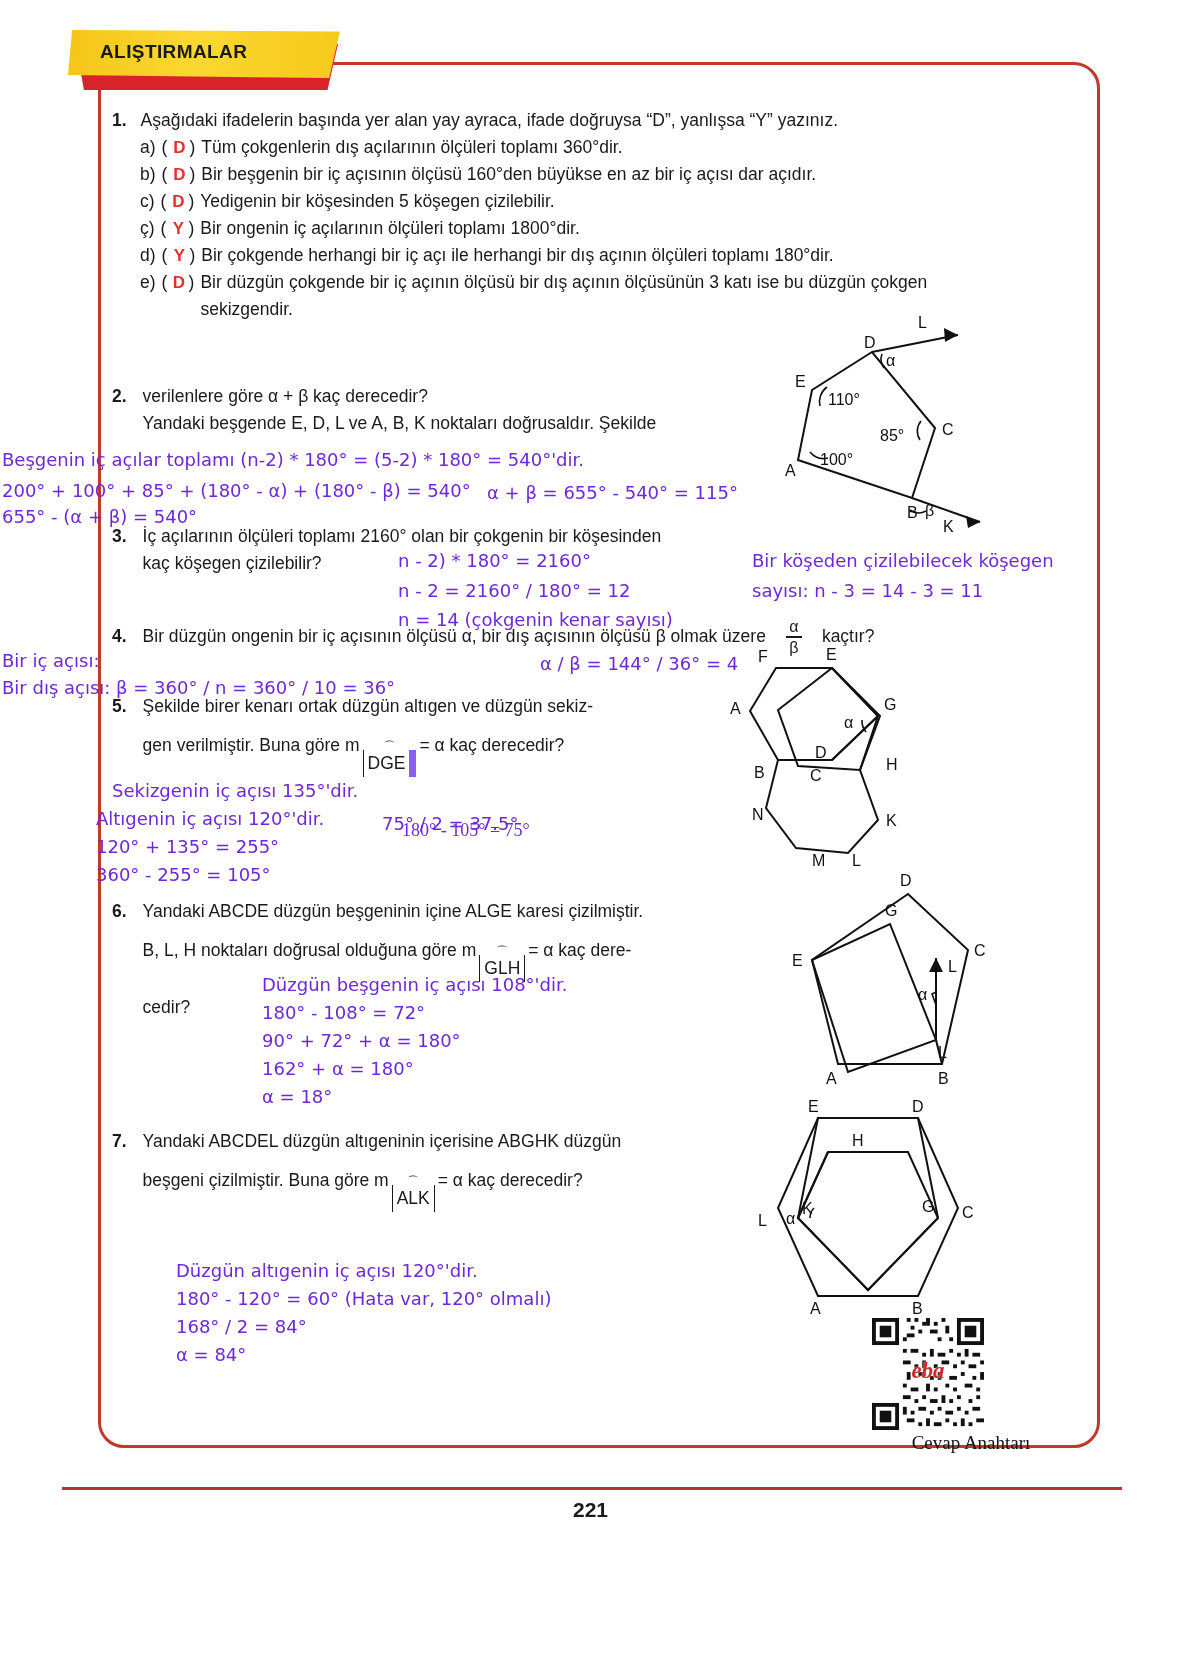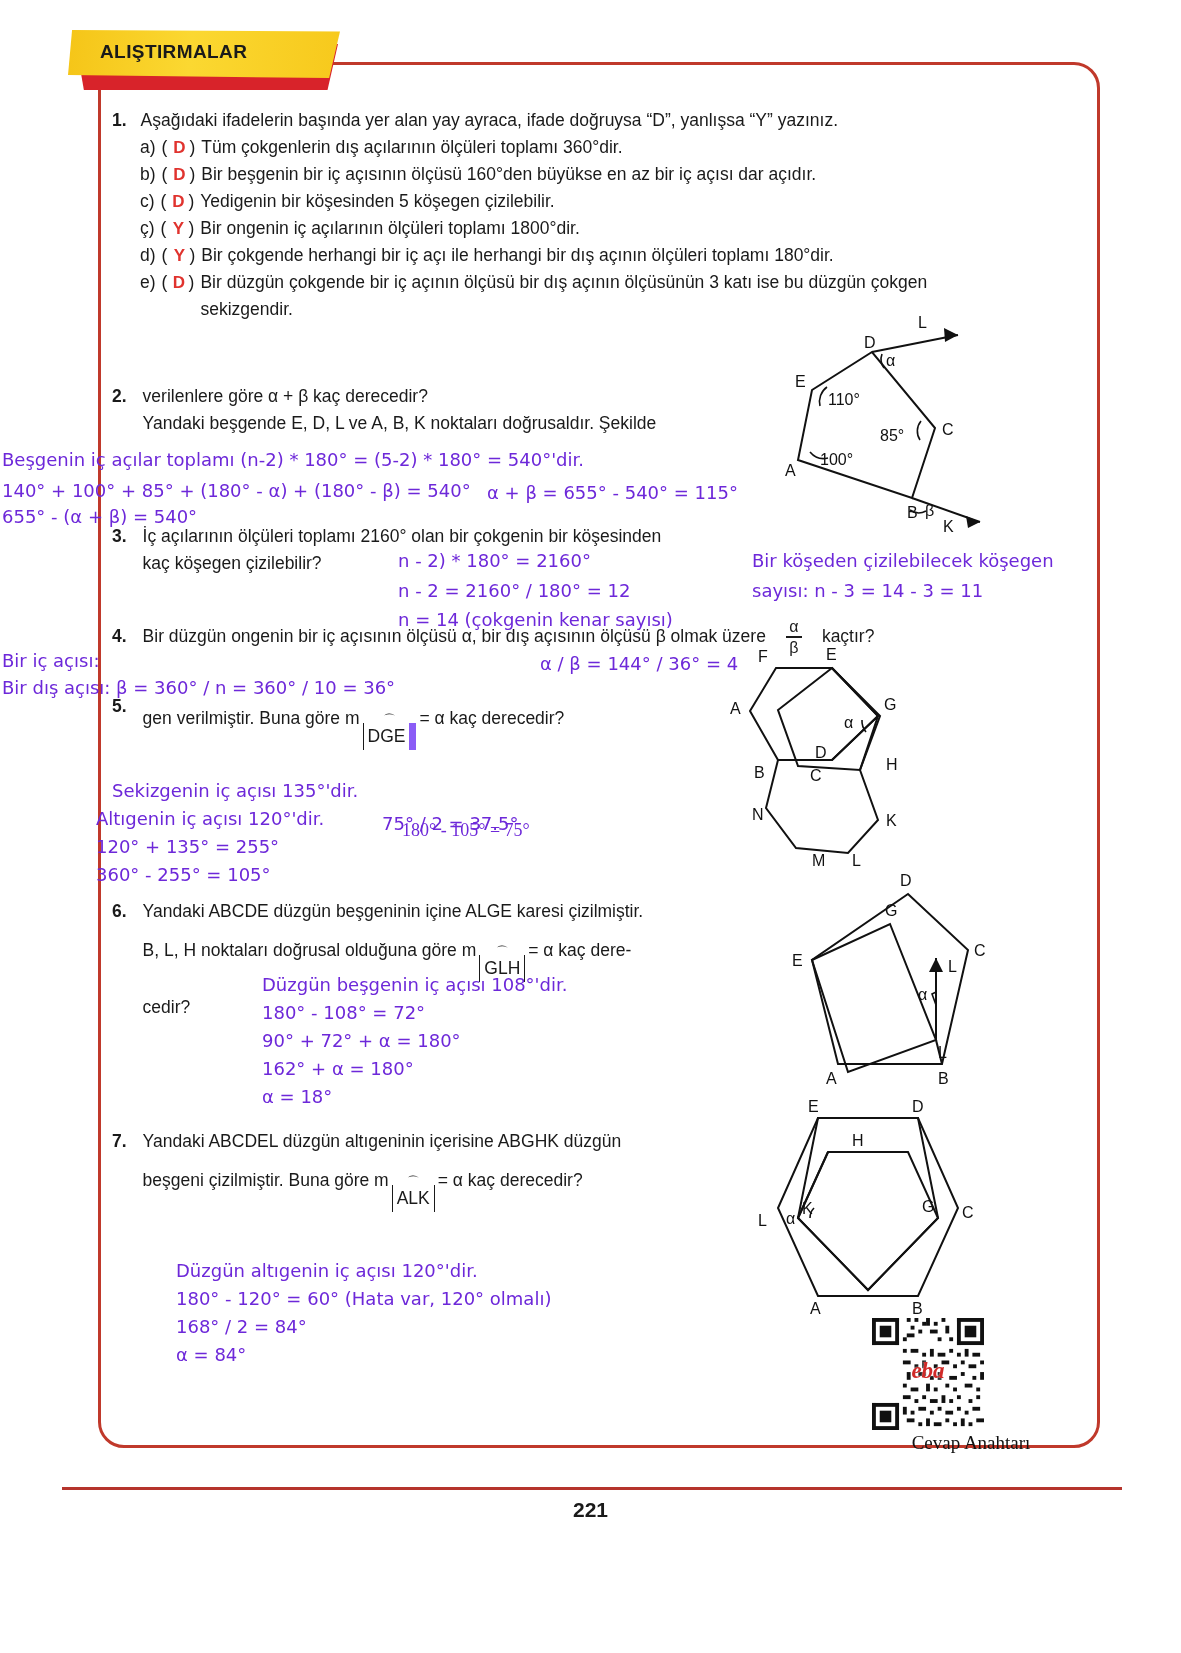--- a/index.html
+++ b/index.html
@@ -163,21 +163,21 @@
     <text class="figtxt" x="163" y="192">K</text>
     <text class="figtxt" x="162" y="95">C</text>
     <text class="figtxt" x="48" y="65">110°</text>
     <text class="figtxt" x="40" y="125">100°</text>
     <text class="figtxt" x="100" y="101">85°</text>
     <text class="figtxt" x="106" y="26">α</text>
     <text class="figtxt" x="145" y="176">β</text>
   </svg>
 
   <div class="ann" style="left:2px;top:447px;">Beşgenin iç açılar toplamı (n-2) * 180° = (5-2) * 180° = 540°'dir.</div>
-  <div class="ann" style="left:2px;top:478px;">140° + 100° + 85° + (180° - α) + (180° - β) = 540°</div>
+  <div class="ann" style="left:2px;top:478px;">200° + 100° + 85° + (180° - α) + (180° - β) = 540°</div>
   <div class="ann" style="left:2px;top:504px;">655° - (α + β) = 540°</div>
   <div class="ann" style="left:487px;top:480px;">α + β = 655° - 540° = 115°</div>
 
   <div class="blk q" style="left:112px;top:523px;width:660px;">
     <div style="display:flex;gap:16px;">
       <span class="qnum">3.</span>
       <div>
         <div>İç açılarının ölçüleri toplamı 2160° olan bir çokgenin bir köşesinden</div>
         <div>kaç köşegen çizilebilir?</div>
       </div>
@@ -202,20 +202,21 @@
     </div>
   </div>
   <div class="ann" style="left:2px;top:648px;">Bir iç açısı:</div>
   <div class="ann" style="left:2px;top:675px;">Bir dış açısı: β = 360° / n = 360° / 10 = 36°</div>
   <div class="ann" style="left:540px;top:651px;">α / β = 144° / 36° = 4</div>
 
   <div class="blk q" style="left:112px;top:693px;width:640px;">
     <div style="display:flex;gap:16px;">
       <span class="qnum">5.</span>
       <div>
+        <div>Şekilde birer kenarı ortak düzgün altıgen ve düzgün sekiz-</div>
         <div style="display:flex;align-items:baseline;margin-top:12px;">
           <span>gen verilmiştir. Buna göre m</span>
           <span style="display:inline-flex;flex-direction:column;align-items:center;margin:0 3px;">
             <span style="font-size:13px;line-height:6px;">⌒</span>
             <span style="border-left:1px solid #1a1a1a;border-right:7px solid #8b5cf6;padding:0 4px;">DGE</span>
           </span>
           <span>= α kaç derecedir?</span>
         </div>
       </div>
     </div>

